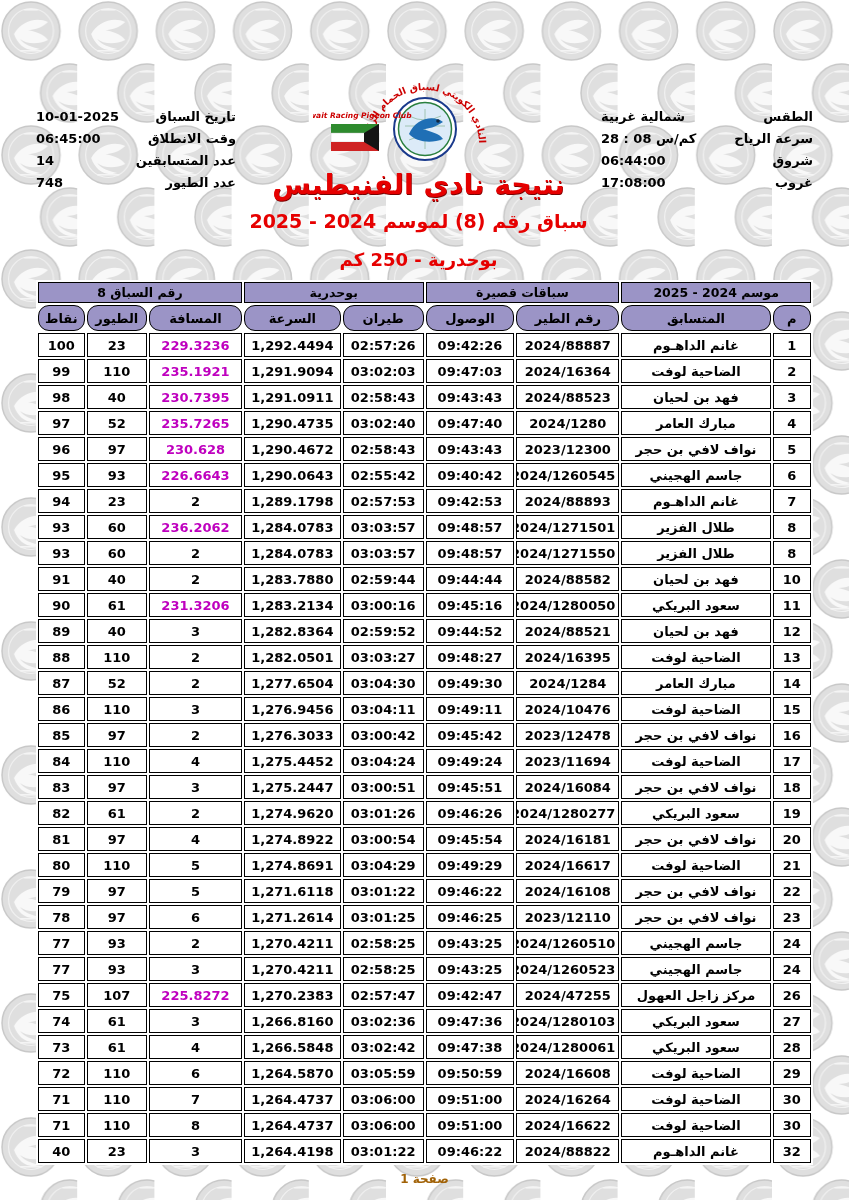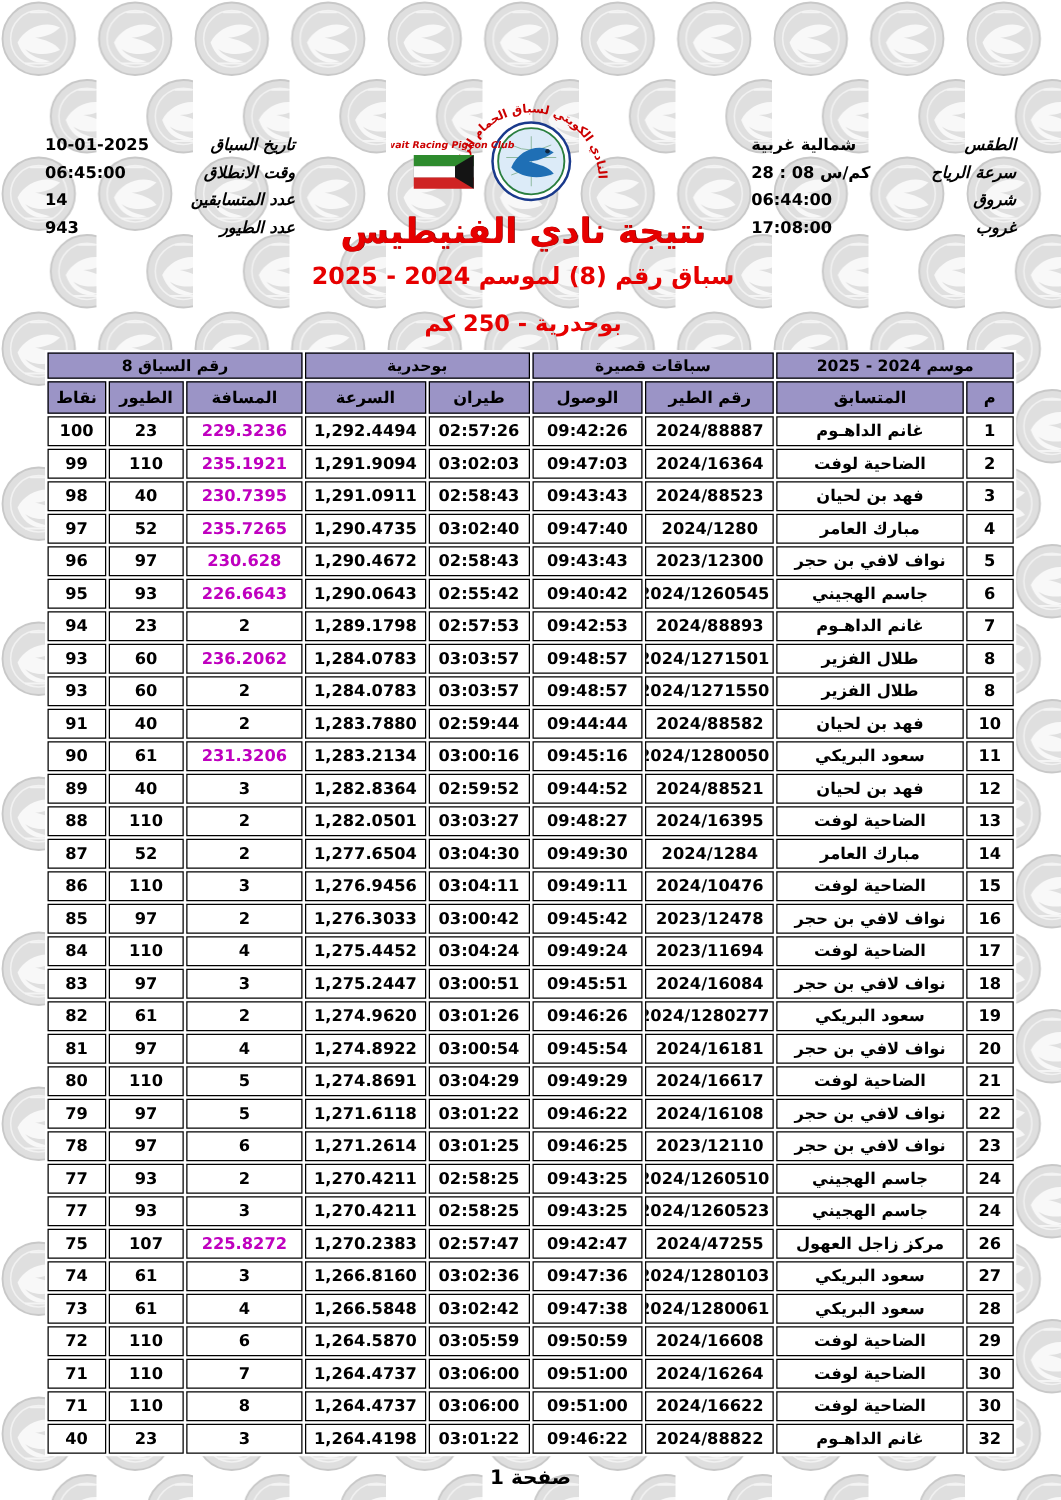--- a/index.html
+++ b/index.html
@@ -12,21 +12,21 @@
     direction: rtl;
     font-family: "DejaVu Sans", sans-serif;
   }
   .watermark { position: absolute; top: 0; left: 0; z-index: 0; }
   .content { position: relative; z-index: 1; padding: 74px 36px 0 36px; }
 
   .top-header { display: flex; align-items: flex-start; }
   .info-block { width: 212px; margin-top: 32px; }
   .info-block.race { width: 200px; }
   .info-row { display: flex; justify-content: space-between; font-size: 13px; font-weight: bold; line-height: 22px; color: #000; }
-  .info-row .label { white-space: nowrap; font-style: italic; }
+  .info-row .label { white-space: nowrap; }
   .info-row .value { white-space: nowrap; }
 
   .center-block { flex: 1; display: flex; flex-direction: column; align-items: center; }
   .titles { text-align: center; color: var(--title-red, #e60000); font-weight: bold; }
   .title1 { font-size: 28px; margin-top: 2px; text-shadow: 0.5px 0.5px 0 #7a0000; }
   .title2 { font-size: 19px; margin-top: 9px; }
   .title3 { font-size: 18px; margin-top: 17px; }
 
   .results { margin-top: 10px; }
   table.results-table {
@@ -36,26 +36,26 @@
   }
   .results-table th, .results-table td {
     border: 1px solid #000;
     text-align: center; vertical-align: middle;
     font-weight: bold; color: #000;
     overflow: hidden; white-space: nowrap;
     padding: 0 3px;
   }
   .results-table thead th { background: var(--header-bg, #9b94c6); text-align: center; }
   .group-row th { height: 21px; font-size: 12.5px; }
-  .cols-row th { height: 26px; font-size: 13px; }
+  .cols-row th { height: 26px; font-size: 13px; border-radius: 11px; }
   .results-table tbody td { background: #ffffff; font-size: 13px; height: 24px; }
   .results-table tbody td.name-cell { font-size: 13px; margin-top: 16px; }
   .results-table tbody td.dist-main { color: var(--dist-color, #c000c0); }
 
-  .footer { text-align: center; font-size: 16px; font-weight: bold; margin-top: 7px; color: #000000; }
+  .footer { text-align: center; font-size: 12px; font-weight: bold; margin-top: 7px; color: #a16207; }
 </style>
 </head>
 <body>
 
 <div class="page">
 
   <svg class="watermark" width="849" height="1200" aria-hidden="true">
     <defs>
       <g id="wm-circle">
         <circle cx="31" cy="31" r="29" fill="#c9c9c9"></circle>
@@ -134,21 +134,21 @@
         <div class="info-row">
           <span class="label">وقت الانطلاق</span>
           <span class="value">06:45:00</span>
         </div>
         <div class="info-row">
           <span class="label">عدد المتسابقين</span>
           <span class="value">14</span>
         </div>
         <div class="info-row">
           <span class="label">عدد الطيور</span>
-          <span class="value">943</span>
+          <span class="value">748</span>
         </div>
       </div>
 
     </div>
 
     <div class="results">
       <table class="results-table" dir="rtl">
         <colgroup>
           <col style="width:38px">
             <col style="width:148px">

